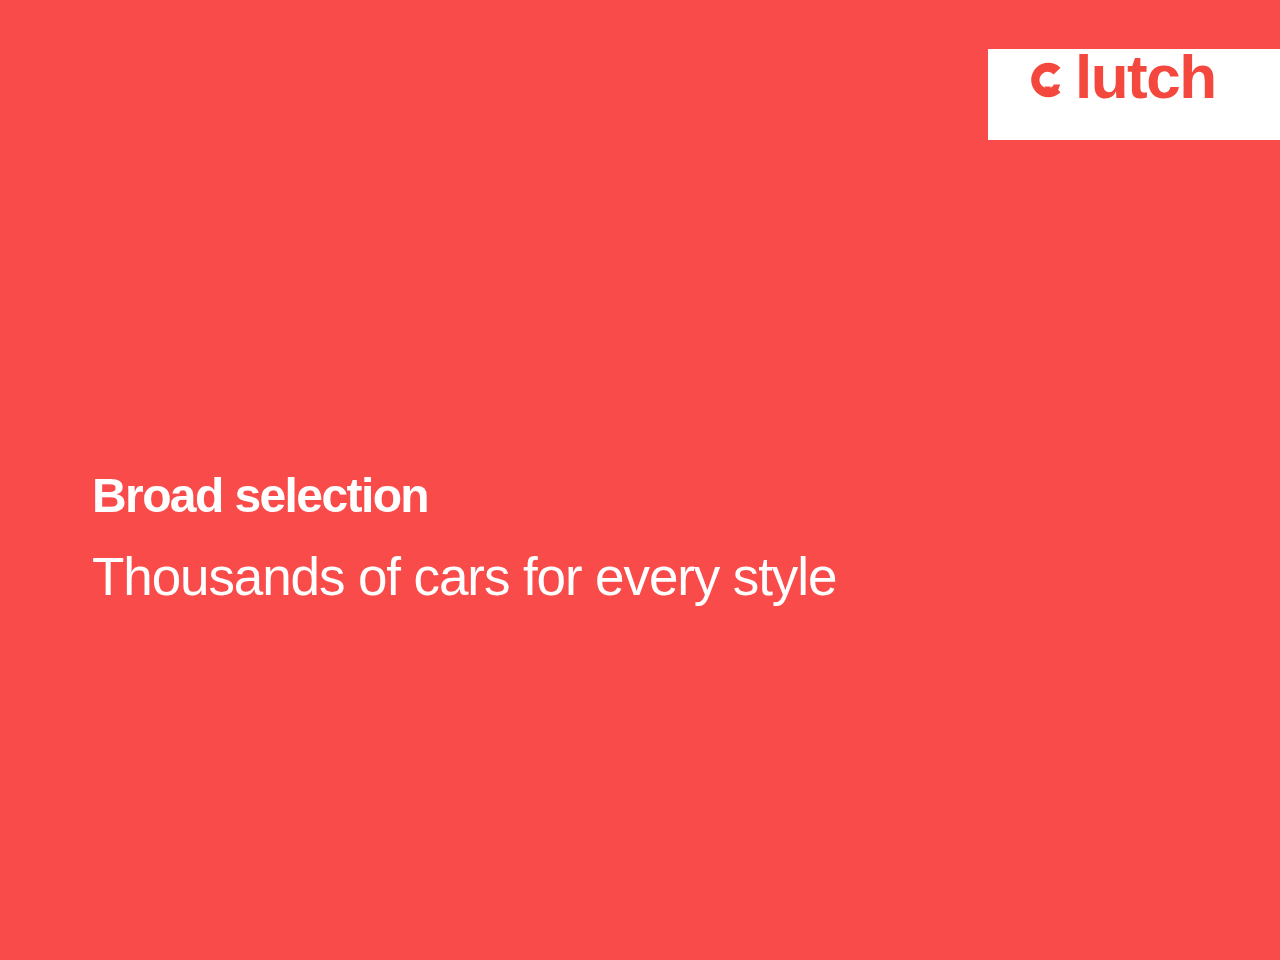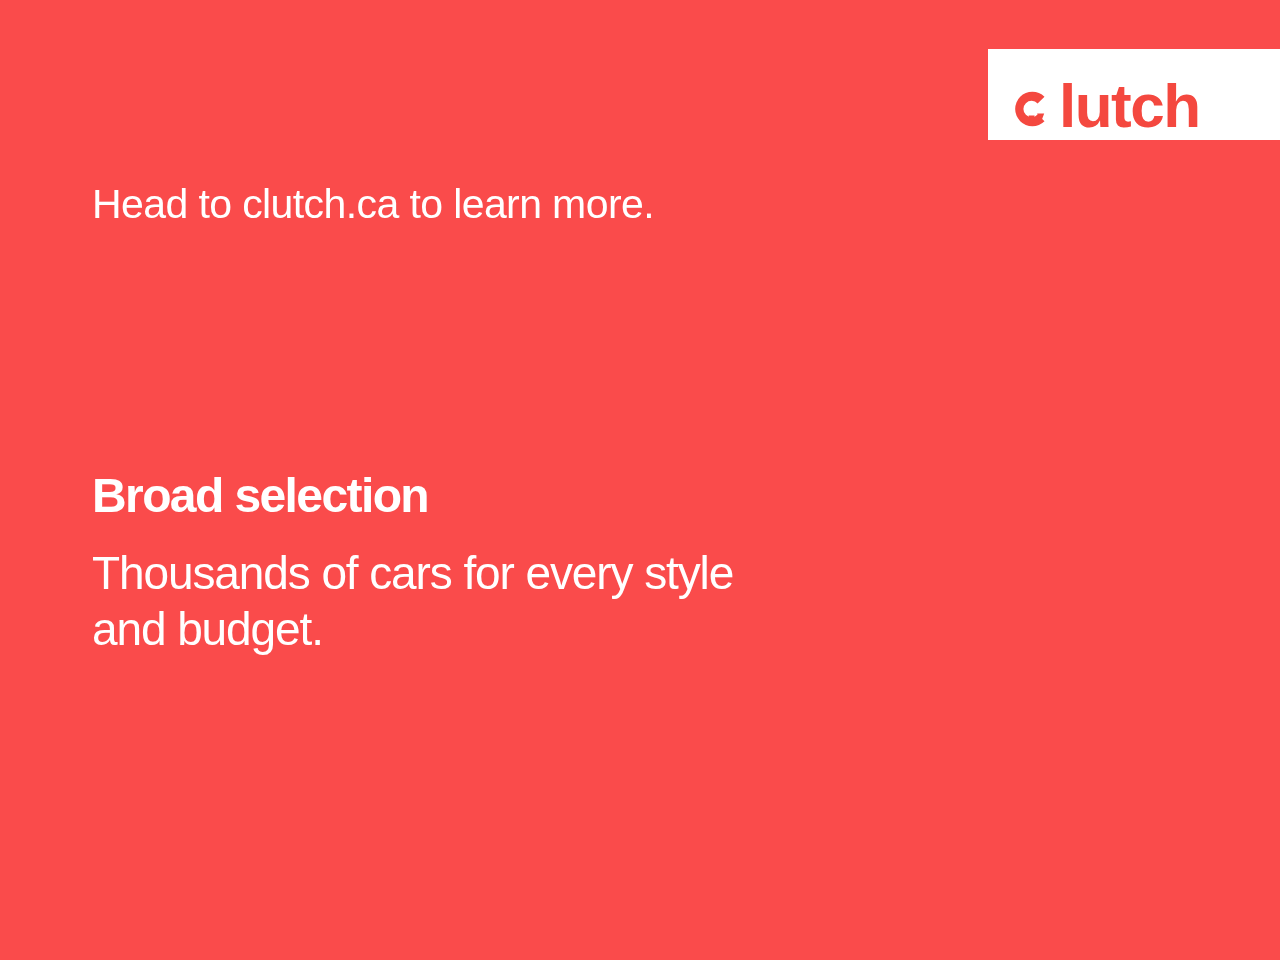--- a/index.html
+++ b/index.html
@@ -25,23 +25,23 @@
 
   
   .logo-plate {
     position: absolute;
     left: 988px;
     top: 49px;
     width: 292px;   
     height: 91px;
     background: #ffffff;
     display: flex;
-    align-items: flex-end;
+    align-items: flex-start;
     justify-content: flex-start;
-    padding-left: 20px;
+    padding-left: 36px;
     box-sizing: border-box;
   }
 
   .logo-lockup {
     display: flex;
     align-items: center;
     gap: 2px;
     line-height: 1;
   }
 
@@ -87,21 +87,21 @@
     letter-spacing: -1.6px;
     line-height: 1.12;
     white-space: nowrap;
   }
 
   .subhead {
     position: absolute;
     left: 92px;
     top: 545px;
     width: 960px;
-    font-size: 46px;
+    font-size: 53px;
     font-weight: 400;
     color: #ffffff;
     letter-spacing: -1.1px;
     line-height: 1.22;
   }
   .subhead .line {
     display: block;
     white-space: nowrap;
   }
 </style>
@@ -116,22 +116,20 @@
 
         <path d="M36.5 10.8 A17.2 17.2 0 1 0 36.5 35.2 L29.6 28.6 A8.2 8.2 0 1 1 29.6 17.4 Z" fill="#f4483f"></path>
 
         <path d="M20.6 29.4 L26.6 29.4 L24.6 38.4 L22.0 38.4 Z" fill="#f4483f"></path>
         <path d="M29.2 27.4 L36.2 27.4 L33.4 35.0 L31.2 35.0 Z" fill="#f4483f"></path>
       </svg>
       <span class="logo-wordmark">lutch</span>
     </div>
   </div>
 
-  <div class="kicker">Head to clutch.ca to learn more.</div>
 
   <h1 class="headline">Broad selection</h1>
 
   <div class="subhead">
     <span class="line">Thousands of cars for every style</span>
-    <span class="line">and budget.</span>
   </div>
 
 </div>
 
 </body></html>

